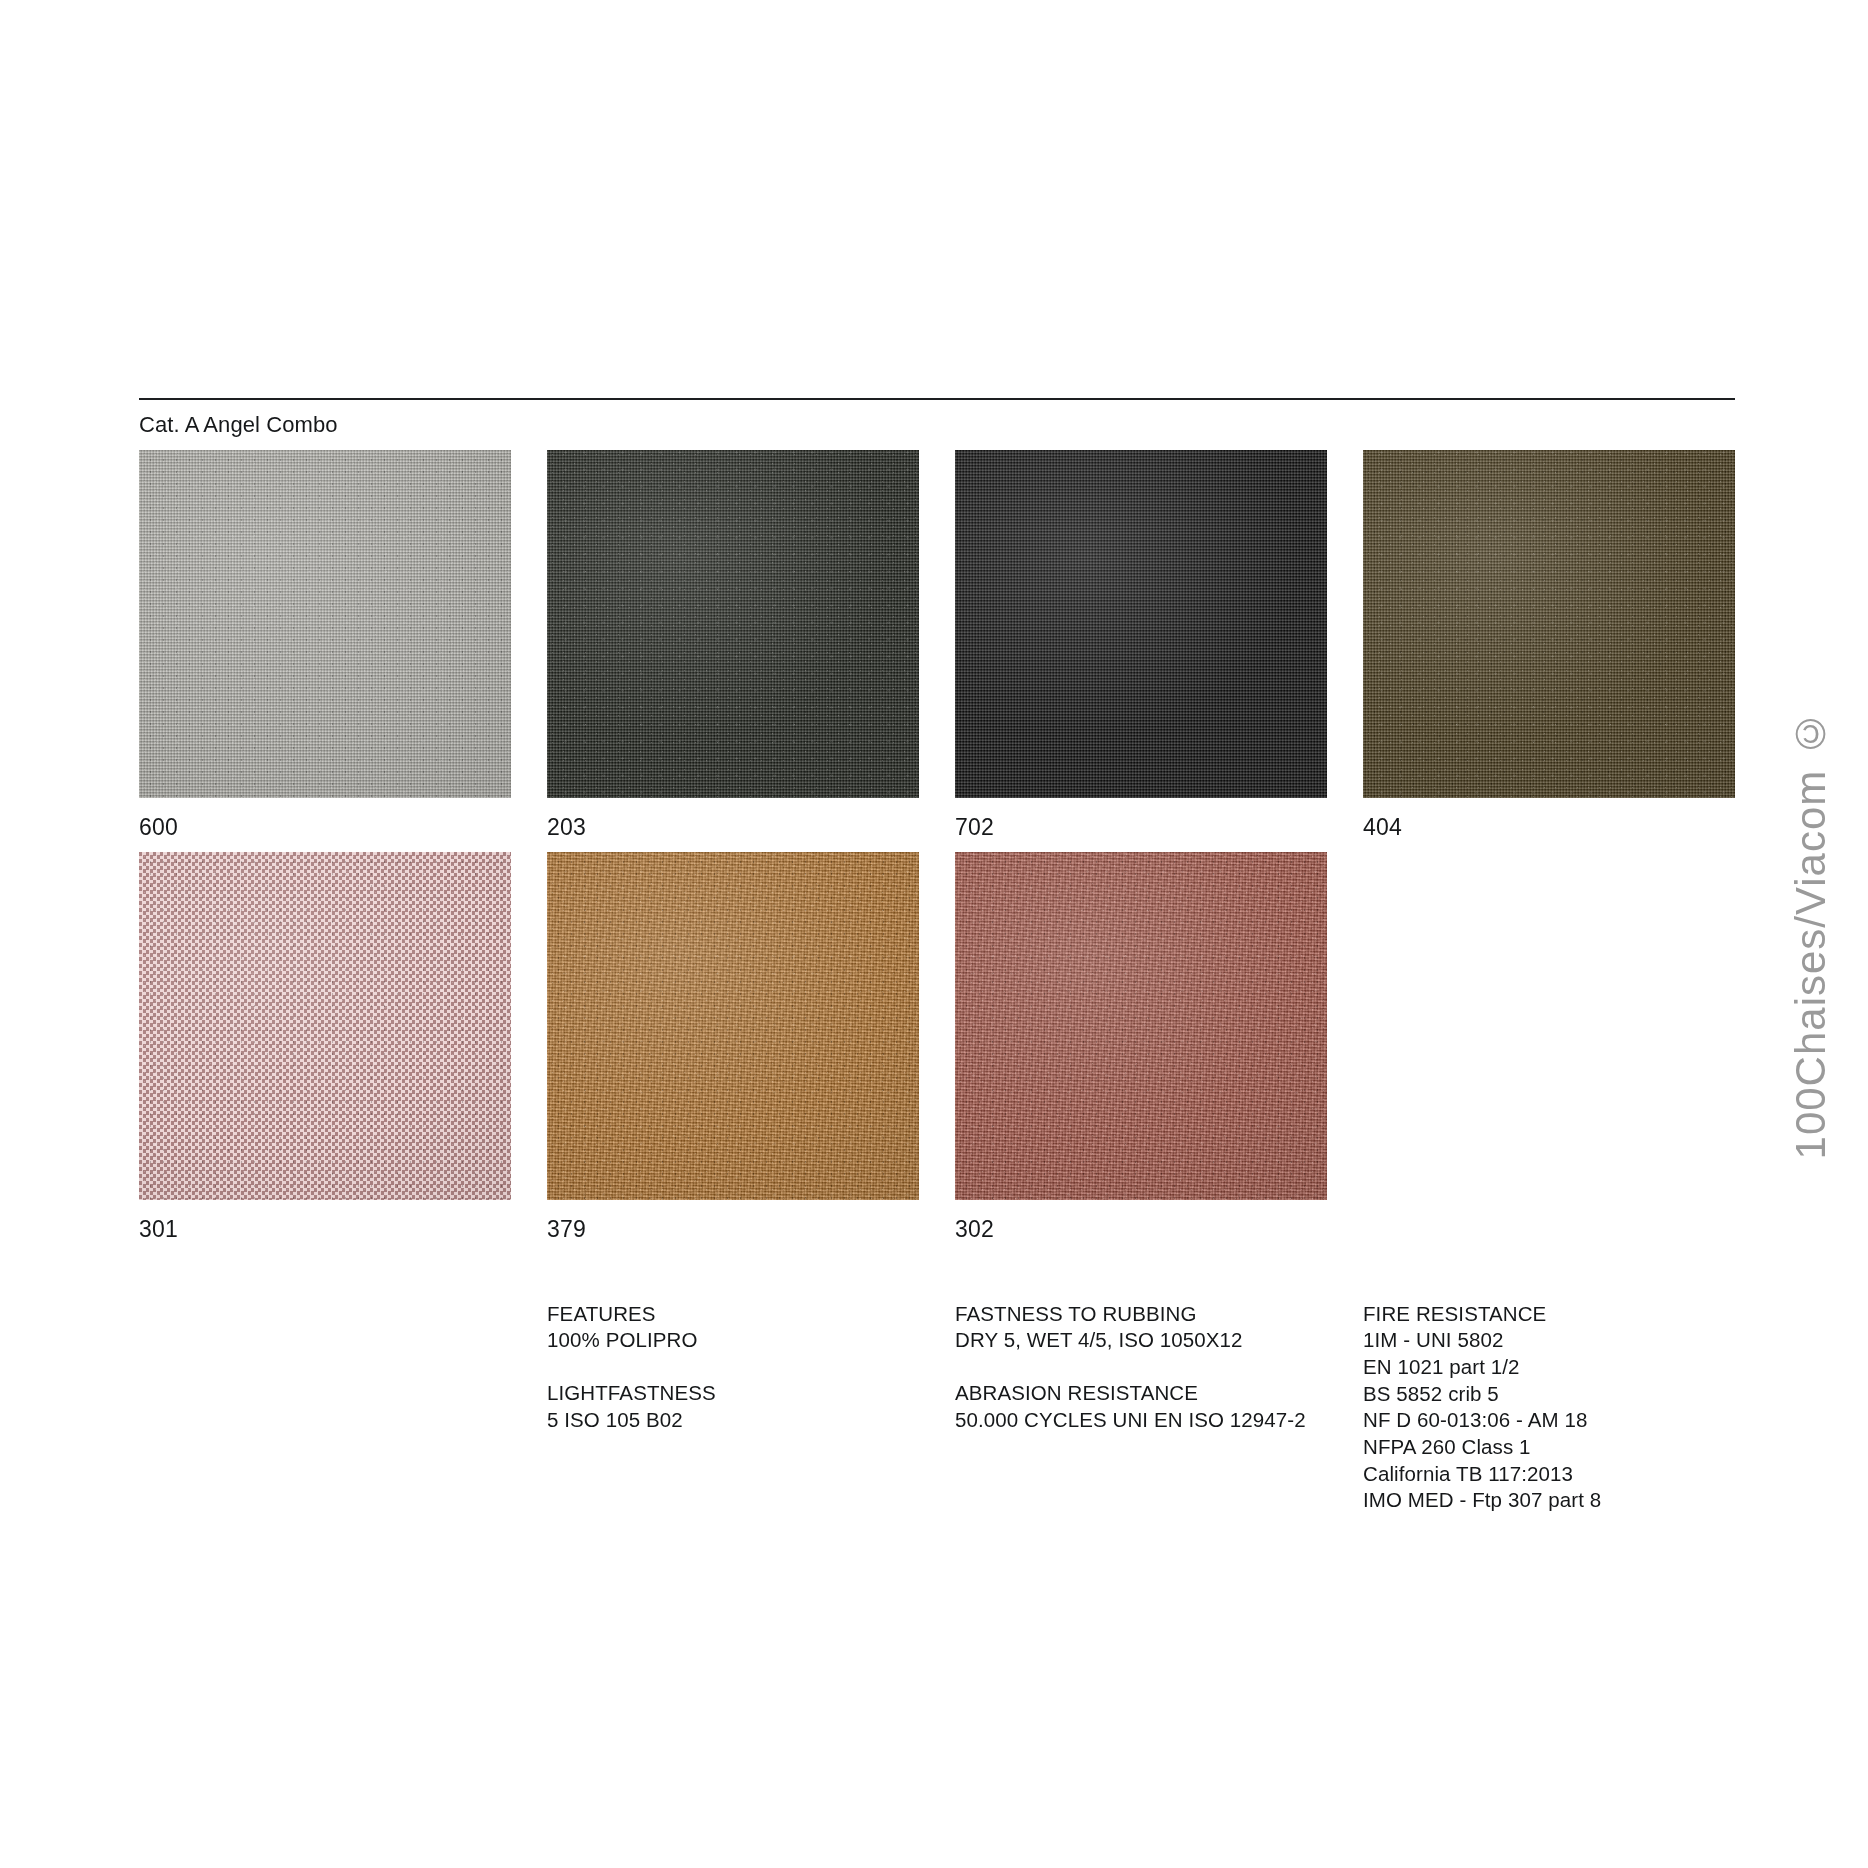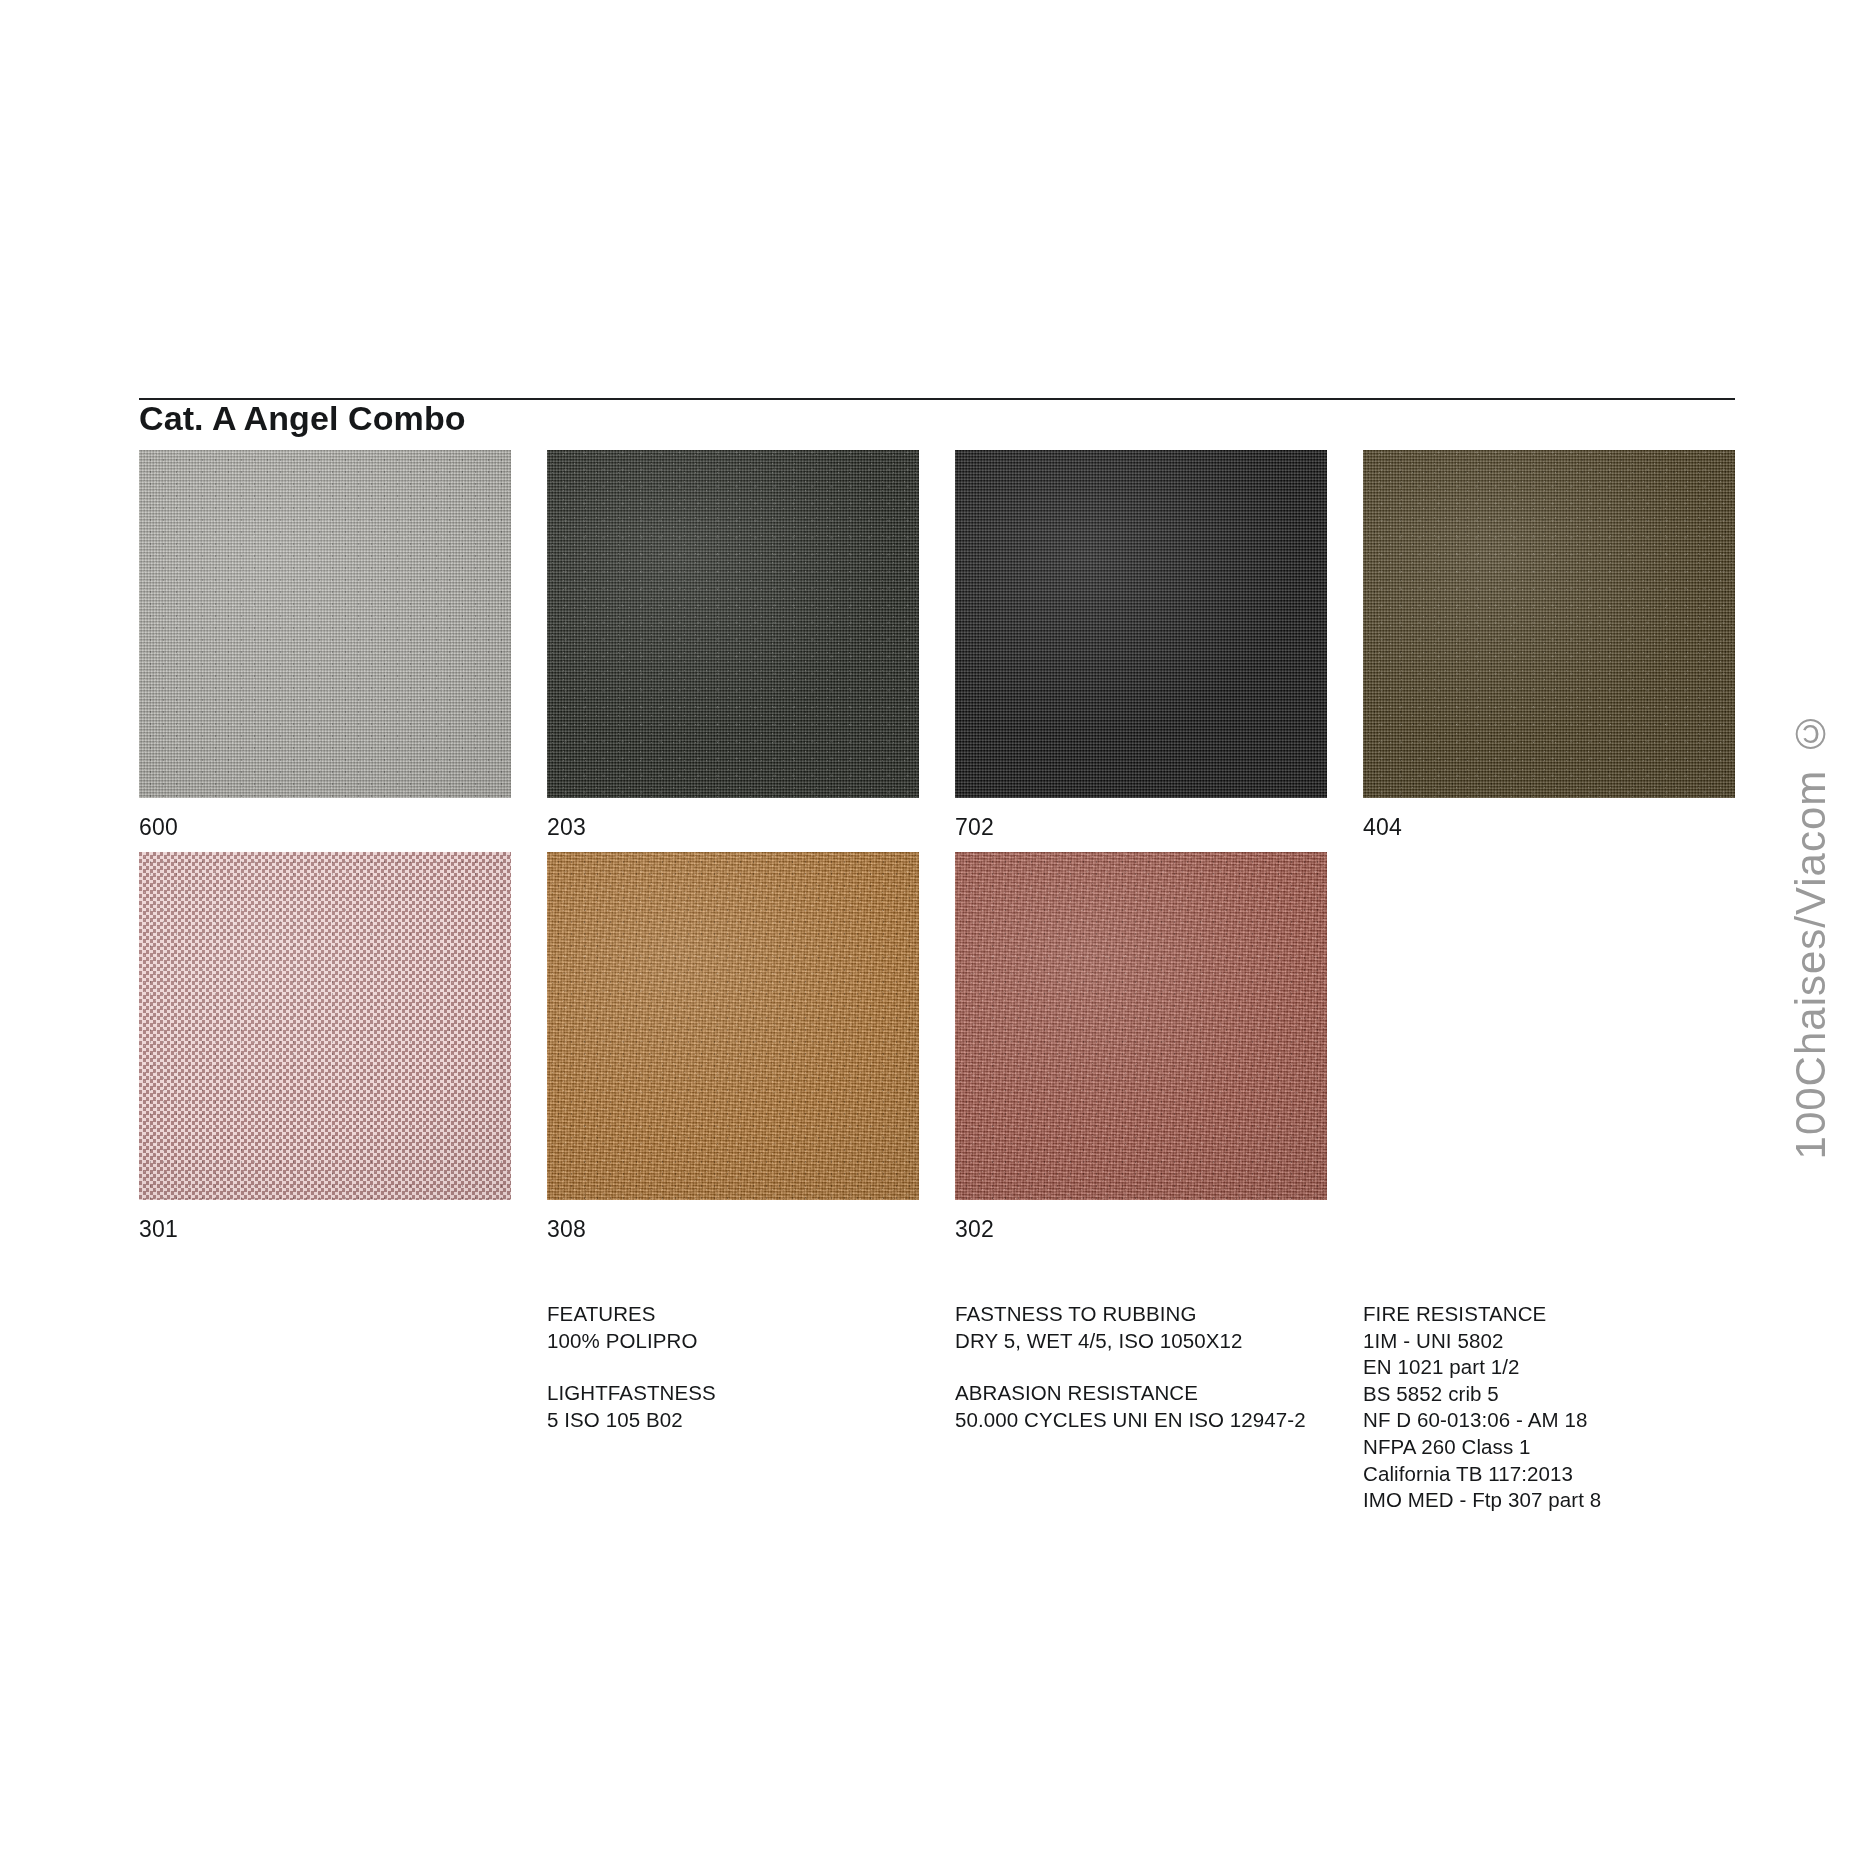--- a/index.html
+++ b/index.html
@@ -31,22 +31,23 @@
     width: 1596px;
   }
 
   
   .rule {
     width: 100%;
     height: 1.5px;
     background: #1d1f21;
   }
   .cat-title {
-    font-size: 34px;
-    font-weight: 700;
+    margin-top: 13px;
+    font-size: 22px;
+    font-weight: 400;
     letter-spacing: 0.1px;
     line-height: 1.1;
     color: #16181a;
   }
 
   
   .swatch-grid {
     margin-top: 13px;
     display: grid;
     grid-template-columns: repeat(4, 372px);
@@ -214,21 +215,21 @@
           </div>
           <div class="swatch-label">301</div>
         </div>
         <div class="swatch-cell">
           <div class="swatch" style="background-color: rgb(192, 122, 44);">
             <div class="tex weave"></div>
             <div class="tex slub"></div>
             <div class="tex noise"></div>
             <div class="tex vig"></div>
           </div>
-          <div class="swatch-label">308</div>
+          <div class="swatch-label">379</div>
         </div>
         <div class="swatch-cell">
           <div class="swatch" style="background-color: rgb(176, 87, 71);">
             <div class="tex weave"></div>
             <div class="tex slub"></div>
             <div class="tex noise"></div>
             <div class="tex vig"></div>
           </div>
           <div class="swatch-label">302</div>
         </div>

